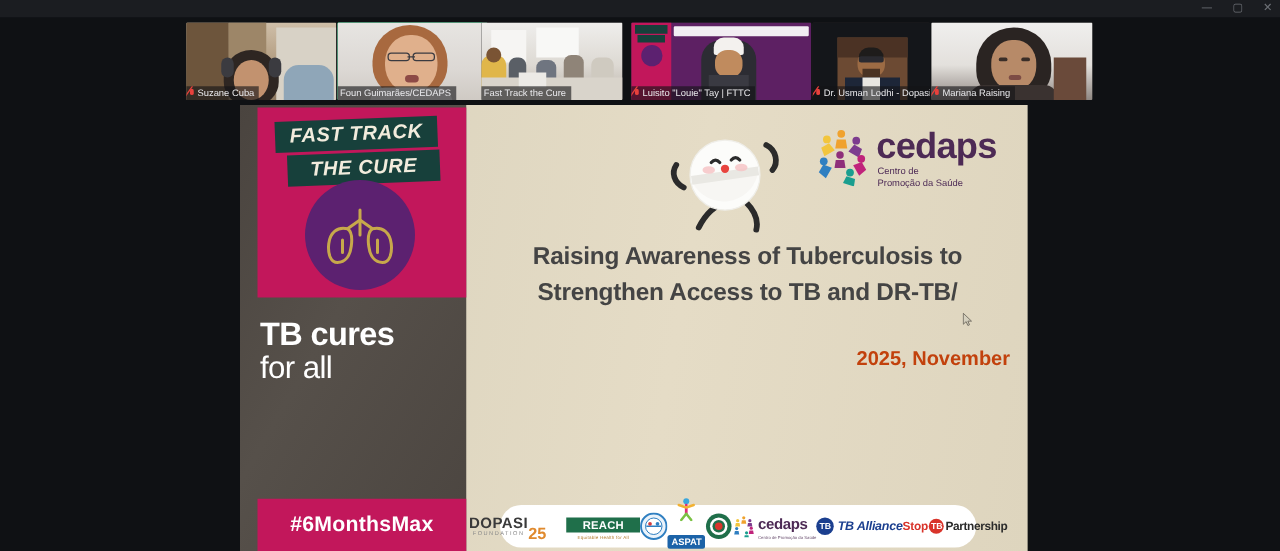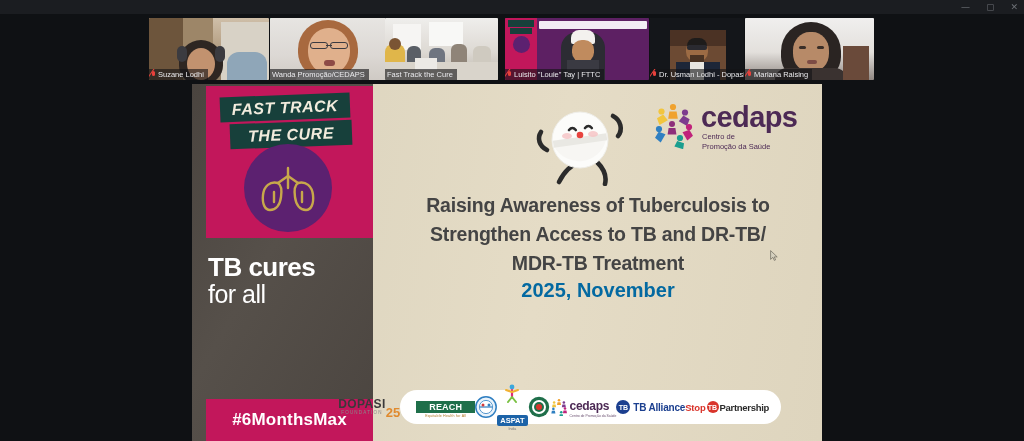--- a/index.html
+++ b/index.html
@@ -124,43 +124,43 @@
 
   #pill-char { position:absolute; left:333px; top:12px; width:110px; height:90px; }
 
   #title {
     position:absolute; left:196px; top:107px; width:420px;
     text-align:center; color:#444; font-size:19.5px; font-weight:bold;
     line-height:29px; letter-spacing:-.2px;
   }
   #subtitle {
     position:absolute; left:196px; top:195px; width:420px;
-    text-align:center; color:#0369a1; font-size:20px; font-weight:bold;
+    text-align:right; color:#c2410c; font-size:16px; font-weight:bold;
   }
 
   #cursor { position:absolute; left:578px; top:166px; width:8px; height:11px; }
 
   #footer-strip {
-    position:absolute; left:208px; bottom:17px; width:381px; height:34px;
+    position:absolute; left:208px; bottom:3px; width:381px; height:34px;
     background:#ffffff; border-radius:17px;
-    display:flex; align-items:center; justify-content:flex-end;
+    display:flex; align-items:center; justify-content:center;
     padding:0 12px;
   }
   .flogo { display:flex; align-items:center; flex:0 0 auto; }
 
   .dopasi-word{ color:#3a3a3a; font-size:12px; font-weight:bold; letter-spacing:.4px; line-height:12px;}
   .dopasi-sub{ color:#8a8a8a; font-size:4.5px; letter-spacing:1.2px; line-height:6px;}
   .reach-word{ background:#1f6f4a; color:#fff; font-size:9px; font-weight:bold; padding:1px 13px; letter-spacing:.2px;}
   .reach-25{ color:#e08a2e; font-size:13px; font-weight:bold; line-height:13px;}
   .reach-sub{ color:#b07a2a; font-size:3.6px; line-height:5px; letter-spacing:.2px;}
   .aspat-word{ background:#1c63a8; color:#fff; font-size:7.5px; font-weight:bold; padding:1px 3px; border-radius:2px;}
   .aspat-sub{ color:#777; font-size:3.6px; line-height:5px;}
   .cedaps-f-word{ color:#4d2a55; font-size:12px; font-weight:bold; letter-spacing:-.3px; line-height:12px;}
   .cedaps-f-sub{ color:#6b5070; font-size:3.4px; line-height:4.4px;}
-  .tba-word{ color:#1b3f8f; font-size:10px; font-weight:bold; letter-spacing:-.2px;}
+  .tba-word{ color:#1b3f8f; font-size:10px; font-weight:bold; letter-spacing:-.2px;font-style:italic;}
   .stop-word{ color:#d9342b; font-size:9.5px; font-weight:bold; letter-spacing:-.2px;}
   .partner-word{ color:#2b2b2b; font-size:9.5px; font-weight:bold; letter-spacing:-.3px;}
   .tb-dot{
     width:12px; height:12px; border-radius:50%; background:#d9342b; color:#fff;
     font-size:7px; font-weight:bold; display:flex; align-items:center; justify-content:center;
     margin:0 1px;
   }
   .tba-dot{
     width:14px; height:14px; border-radius:50%; background:#1b3f8f; color:#fff;
     font-size:7px; font-weight:bold; display:flex; align-items:center; justify-content:center;
@@ -186,36 +186,36 @@
       <div style="position:absolute;left:34px;top:0;width:30px;height:62px;background:#9d8668;"></div>
       <div style="position:absolute;left:72px;top:4px;width:48px;height:58px;background:#d8d2c6;"></div>
       <div style="position:absolute;left:30px;top:22px;width:44px;height:44px;border-radius:50% 50% 42% 42%;background:#2e2622;"></div>
       <div style="position:absolute;left:38px;top:30px;width:28px;height:32px;border-radius:50%;background:#c2926f;"></div>
       <div style="position:absolute;left:28px;top:28px;width:10px;height:16px;border-radius:6px;background:#3b3b40;"></div>
       <div style="position:absolute;left:66px;top:28px;width:10px;height:16px;border-radius:6px;background:#3b3b40;"></div>
       <div style="position:absolute;left:78px;top:34px;width:40px;height:28px;border-radius:12px 12px 0 0;background:#8fa6b8;"></div>
     </div>
     <div class="namebar">
       <i class="mic"></i>
-      <span>Suzane Lodhi</span>
+      <span>Suzane Cuba</span>
     </div>
   </div>
 
   <div class="tile speaking" style="left:270px; width:120px;">
     <div class="vid" style="background:linear-gradient(180deg,#e7e5e2 0%,#dcd8d4 60%,#cfcac4 100%);">
       <div style="position:absolute;left:28px;top:2px;width:60px;height:58px;border-radius:50% 50% 44% 44%;background:#a8693f;"></div>
       <div style="position:absolute;left:38px;top:10px;width:42px;height:46px;border-radius:48%;background:#e0b08c;"></div>
       <div style="position:absolute;left:40px;top:24px;width:18px;height:7px;border-radius:3px;border:1.3px solid #3a3a40;"></div>
       <div style="position:absolute;left:60px;top:24px;width:18px;height:7px;border-radius:3px;border:1.3px solid #3a3a40;"></div>
       <div style="position:absolute;left:56px;top:27px;width:6px;height:1.3px;background:#3a3a40;"></div>
       <div style="position:absolute;left:54px;top:42px;width:11px;height:6px;border-radius:4px;background:#8d4a46;"></div>
       <div style="position:absolute;left:26px;top:52px;width:66px;height:12px;border-radius:20px 20px 0 0;background:#f3f1ee;"></div>
     </div>
     <div class="namebar">
-      <span>Wanda Promoção/CEDAPS</span>
+      <span>Foun Guimarães/CEDAPS</span>
     </div>
   </div>
 
   <div class="tile" style="left:385px; width:113px;">
     <div class="vid" style="background:linear-gradient(180deg,#efeeec 0%,#ddd9d3 55%,#b9b2a8 100%);">
       <div style="position:absolute;left:8px;top:6px;width:28px;height:26px;background:#f6f5f3;"></div>
       <div style="position:absolute;left:44px;top:4px;width:34px;height:24px;background:#f8f8f6;"></div>
       <div style="position:absolute;left:0px;top:26px;width:20px;height:26px;border-radius:8px 8px 0 0;background:#e0b64a;"></div>
       <div style="position:absolute;left:4px;top:20px;width:12px;height:12px;border-radius:50%;background:#7a5434;"></div>
       <div style="position:absolute;left:22px;top:28px;width:14px;height:18px;border-radius:6px 6px 0 0;background:#5a5f66;"></div>
@@ -364,21 +364,20 @@
     <path d="M44 34 q3.4 -4 6.8 0" stroke="#2b2b2b" stroke-width="2.6" fill="none" stroke-linecap="round"></path>
     <path d="M60 32 q3.4 -4 6.8 0" stroke="#2b2b2b" stroke-width="2.6" fill="none" stroke-linecap="round"></path>
     <ellipse cx="42" cy="40" rx="5" ry="3" fill="#f6c4c6" opacity=".85"></ellipse>
     <ellipse cx="68" cy="38" rx="5" ry="3" fill="#f6c4c6" opacity=".85"></ellipse>
     <circle cx="55" cy="39" r="3.3" fill="#e8443f"></circle>
   </svg>
 
   <div id="title">
     <div>Raising Awareness of Tuberculosis to</div>
     <div>Strengthen Access to TB and DR-TB/</div>
-    <div>MDR-TB Treatment</div>
   </div>
   <div id="subtitle">2025, November</div>
 
   <svg id="cursor" viewBox="0 0 8 11">
     <path d="M0.6 0.6 L0.6 9.4 L2.9 7.3 L4.3 10.4 L5.6 9.8 L4.3 6.9 L7.2 6.9 Z" fill="rgba(210,205,190,.75)" stroke="#6b675c" stroke-width=".7"></path>
   </svg>
 
   <div id="footer-strip">
 
     <div class="flogo">

